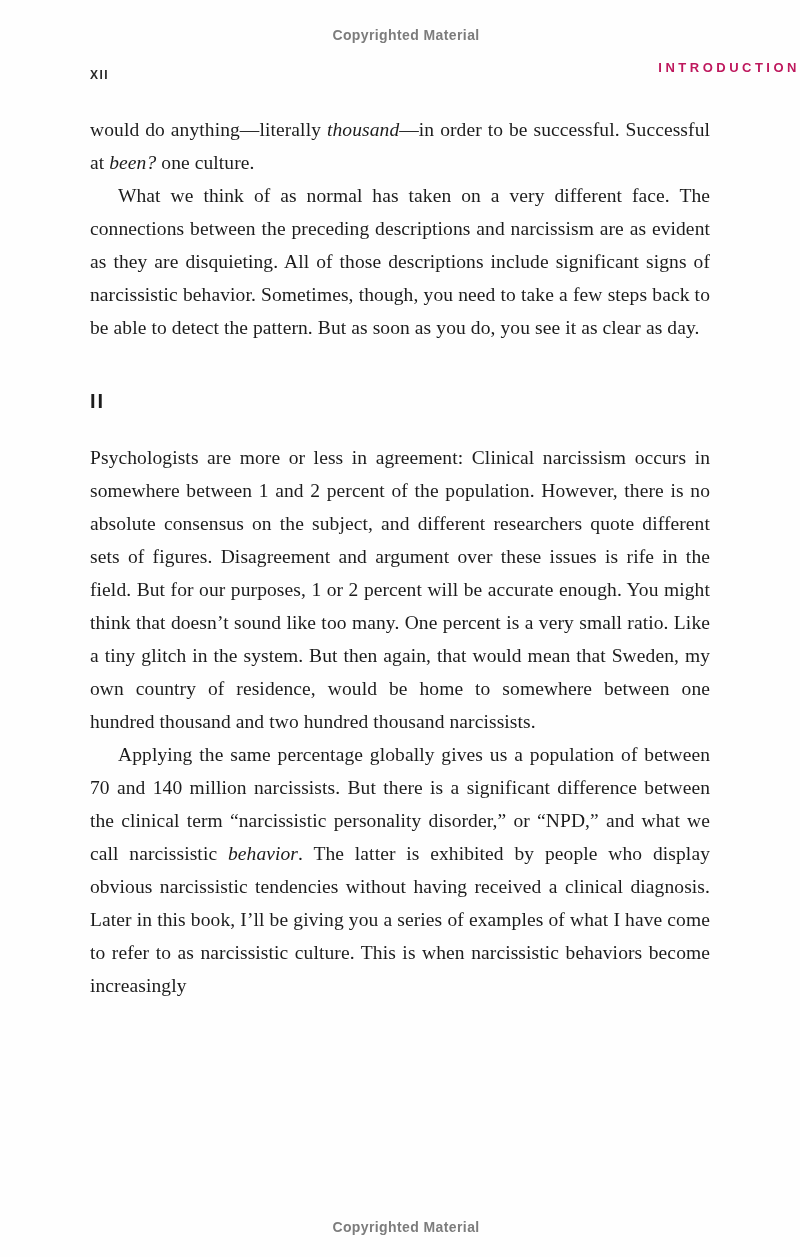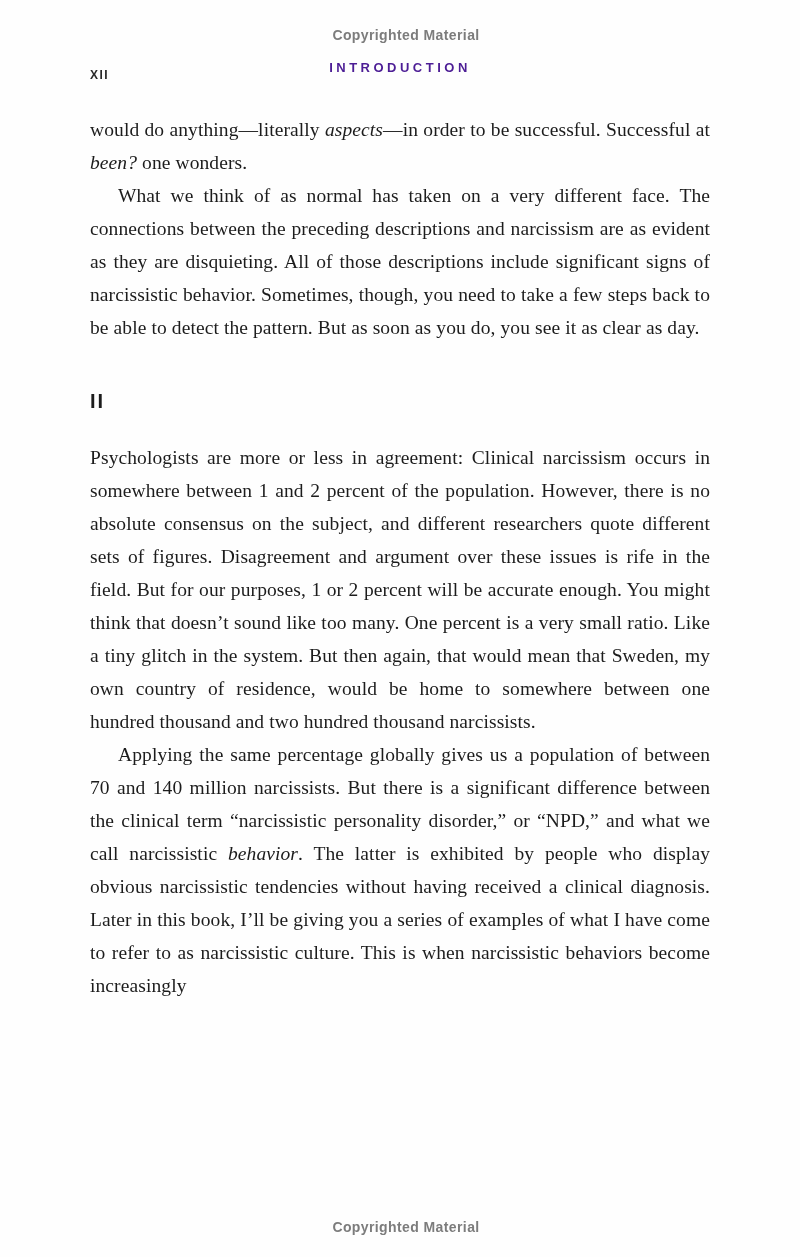--- a/index.html
+++ b/index.html
@@ -41,26 +41,26 @@
     left: 90px;
     top: 8px;
     font-family: "Liberation Sans", "DejaVu Sans", sans-serif;
     font-size: 12px;
     font-weight: 600;
     letter-spacing: 1.5px;
     color: #2a2a2a;
   }
   .running-head {
     display: block;
-    text-align: center;
+    text-align: right;
     font-family: "Liberation Sans", "DejaVu Sans", sans-serif;
     font-size: 13px;
     font-weight: 700;
     letter-spacing: 3.5px;
-    color: #4c1d95;
+    color: #be185d;
   }
   .body-text {
     position: absolute;
     top: 113px;
     left: 90px;
     width: 620px;
     color: #1c1c1c;
   }
   .body-text p {
     margin: 0;
@@ -87,21 +87,21 @@
 <div class="book-page">
 
   <div class="watermark top">Copyrighted Material</div>
 
   <div class="header-row">
     <span class="page-number">XII</span>
     <span class="running-head">INTRODUCTION</span>
   </div>
 
   <div class="body-text">
-      <p class=""><span>would do anything—literally </span><em>aspects</em><span>—in order to be successful. Successful at </span><em>been?</em><span> one wonders.</span></p>
+      <p class=""><span>would do anything—literally </span><em>thousand</em><span>—in order to be successful. Successful at </span><em>been?</em><span> one culture.</span></p>
       <p class="indent"><span>What we think of as normal has taken on a very different face. The connections between the preceding descriptions and narcissism are as evident as they are disquieting. All of those descriptions include significant signs of narcissistic behavior. Sometimes, though, you need to take a few steps back to be able to detect the pattern. But as soon as you do, you see it as clear as day.</span></p>
       <div class="section-divider">II</div>
       <p class=""><span>Psychologists are more or less in agreement: Clinical narcissism occurs in somewhere between 1 and 2 percent of the population. However, there is no absolute consensus on the subject, and different researchers quote different sets of figures. Disagreement and argument over these issues is rife in the field. But for our purposes, 1 or 2 percent will be accurate enough. You might think that doesn’t sound like too many. One percent is a very small ratio. Like a tiny glitch in the system. But then again, that would mean that Sweden, my own country of residence, would be home to somewhere between one hundred thousand and two hundred thousand narcissists.</span></p>
       <p class="indent"><span>Applying the same percentage globally gives us a population of between 70 and 140 million narcissists. But there is a significant difference between the clinical term “narcissistic personality disorder,” or “NPD,” and what we call narcissistic </span><em>behavior</em><span>. The latter is exhibited by people who display obvious narcissistic tendencies without having received a clinical diagnosis. Later in this book, I’ll be giving you a series of examples of what I have come to refer to as narcissistic culture. This is when narcissistic behaviors become increasingly</span></p>
     </div>
 
   <div class="watermark bottom">Copyrighted Material</div>
 
 </div>
 

